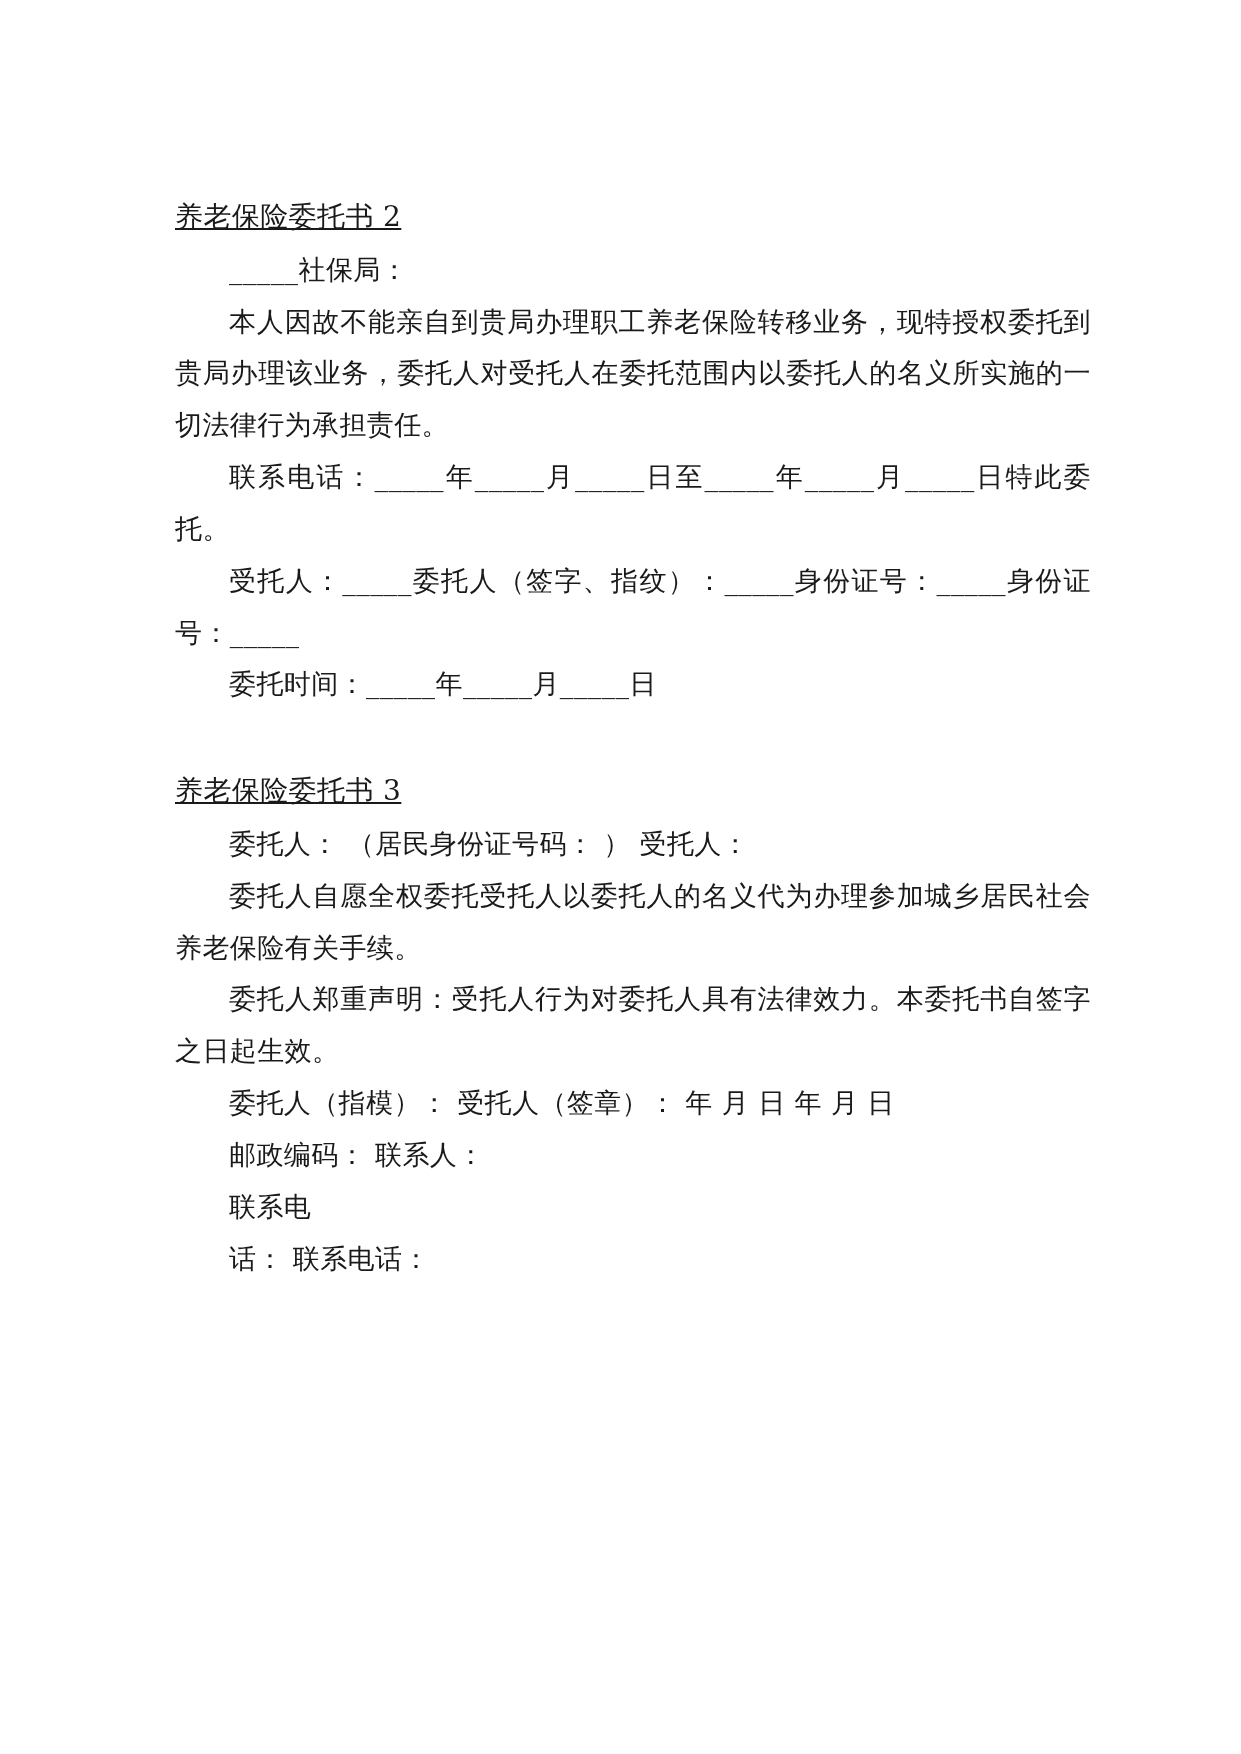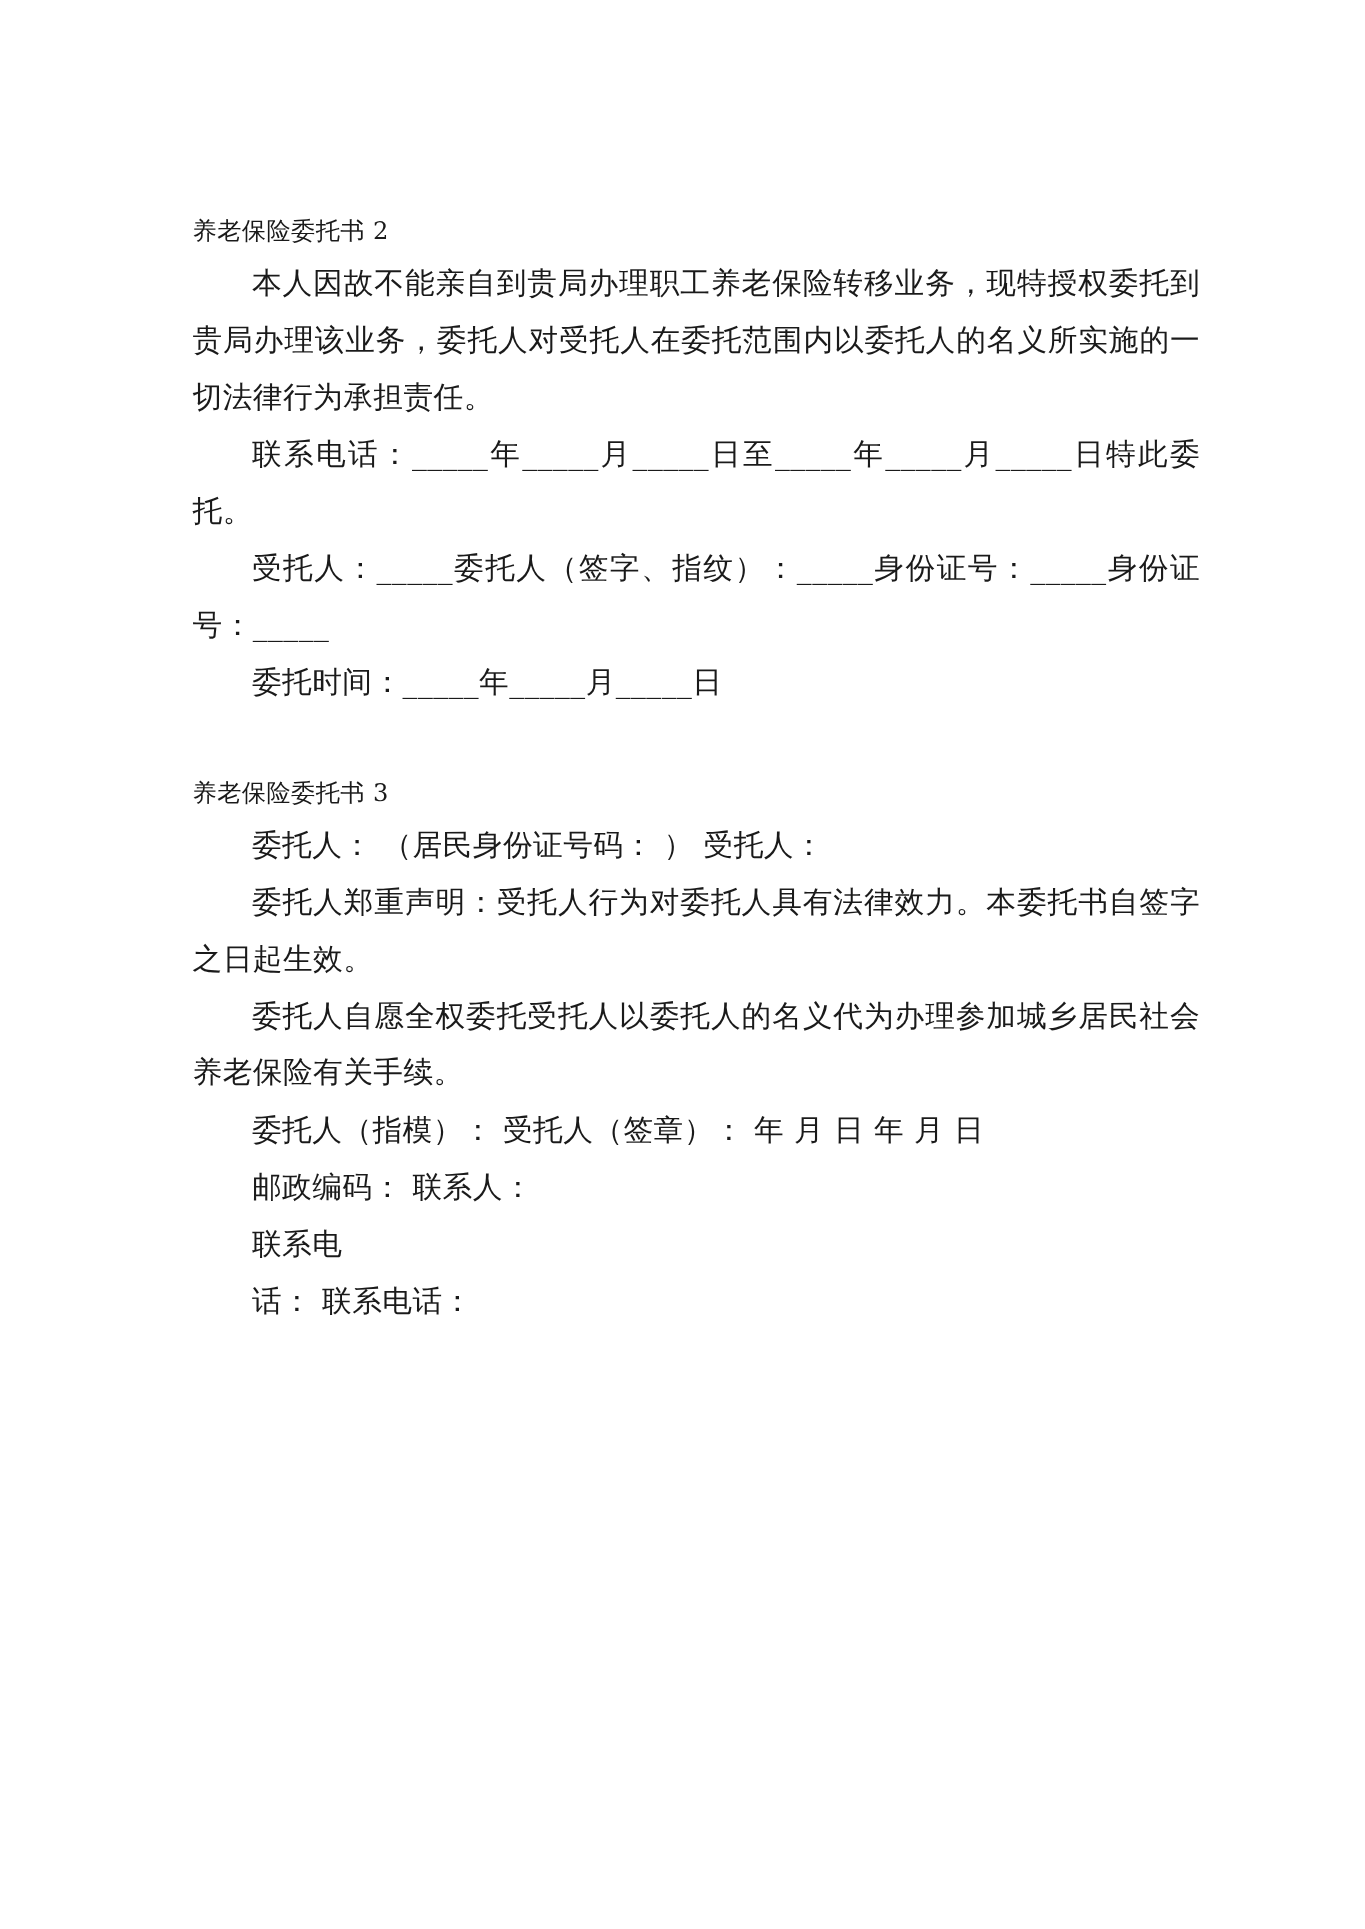--- a/index.html
+++ b/index.html
@@ -34,50 +34,52 @@
   }
   .indent {
     text-indent: 2em;
   }
   .spacer {
     height: 54px;
   }
   .heading {
     margin: 0;
     font-weight: normal;
-    font-size: 22px;
+    font-size: 28px;
     line-height: 1.92;
+    text-decoration: underline;
   }
 </style>
 </head>
 <body>
 
 <div class="page">
   <div class="doc-body">
 
     <p class="heading">养老保险委托书 2</p>
 
+    <p class="para indent">_____社保局：</p>
 
     <p class="para indent">本人因故不能亲自到贵局办理职工养老保险转移业务，现特授权委托到贵局办理该业务，委托人对受托人在委托范围内以委托人的名义所实施的一切法律行为承担责任。</p>
 
     <p class="para indent">联系电话：_____年_____月_____日至_____年_____月_____日特此委托。</p>
 
     <p class="para indent">受托人：_____委托人（签字、指纹）：_____身份证号：_____身份证号：_____</p>
 
     <p class="para indent">委托时间：_____年_____月_____日</p>
 
     <div class="spacer"></div>
 
     <p class="heading">养老保险委托书 3</p>
 
     <p class="para indent">委托人： （居民身份证号码： ） 受托人：</p>
 
+    <p class="para indent">委托人自愿全权委托受托人以委托人的名义代为办理参加城乡居民社会养老保险有关手续。</p>
+
     <p class="para indent">委托人郑重声明：受托人行为对委托人具有法律效力。本委托书自签字之日起生效。</p>
-
-    <p class="para indent">委托人自愿全权委托受托人以委托人的名义代为办理参加城乡居民社会养老保险有关手续。</p>
 
     <p class="para indent">委托人（指模）： 受托人（签章）： 年 月 日 年 月 日</p>
 
 
     <p class="para indent">邮政编码： 联系人：</p>
 
     <p class="para indent">联系电</p>
 
     <p class="para indent">话： 联系电话：</p>
 

